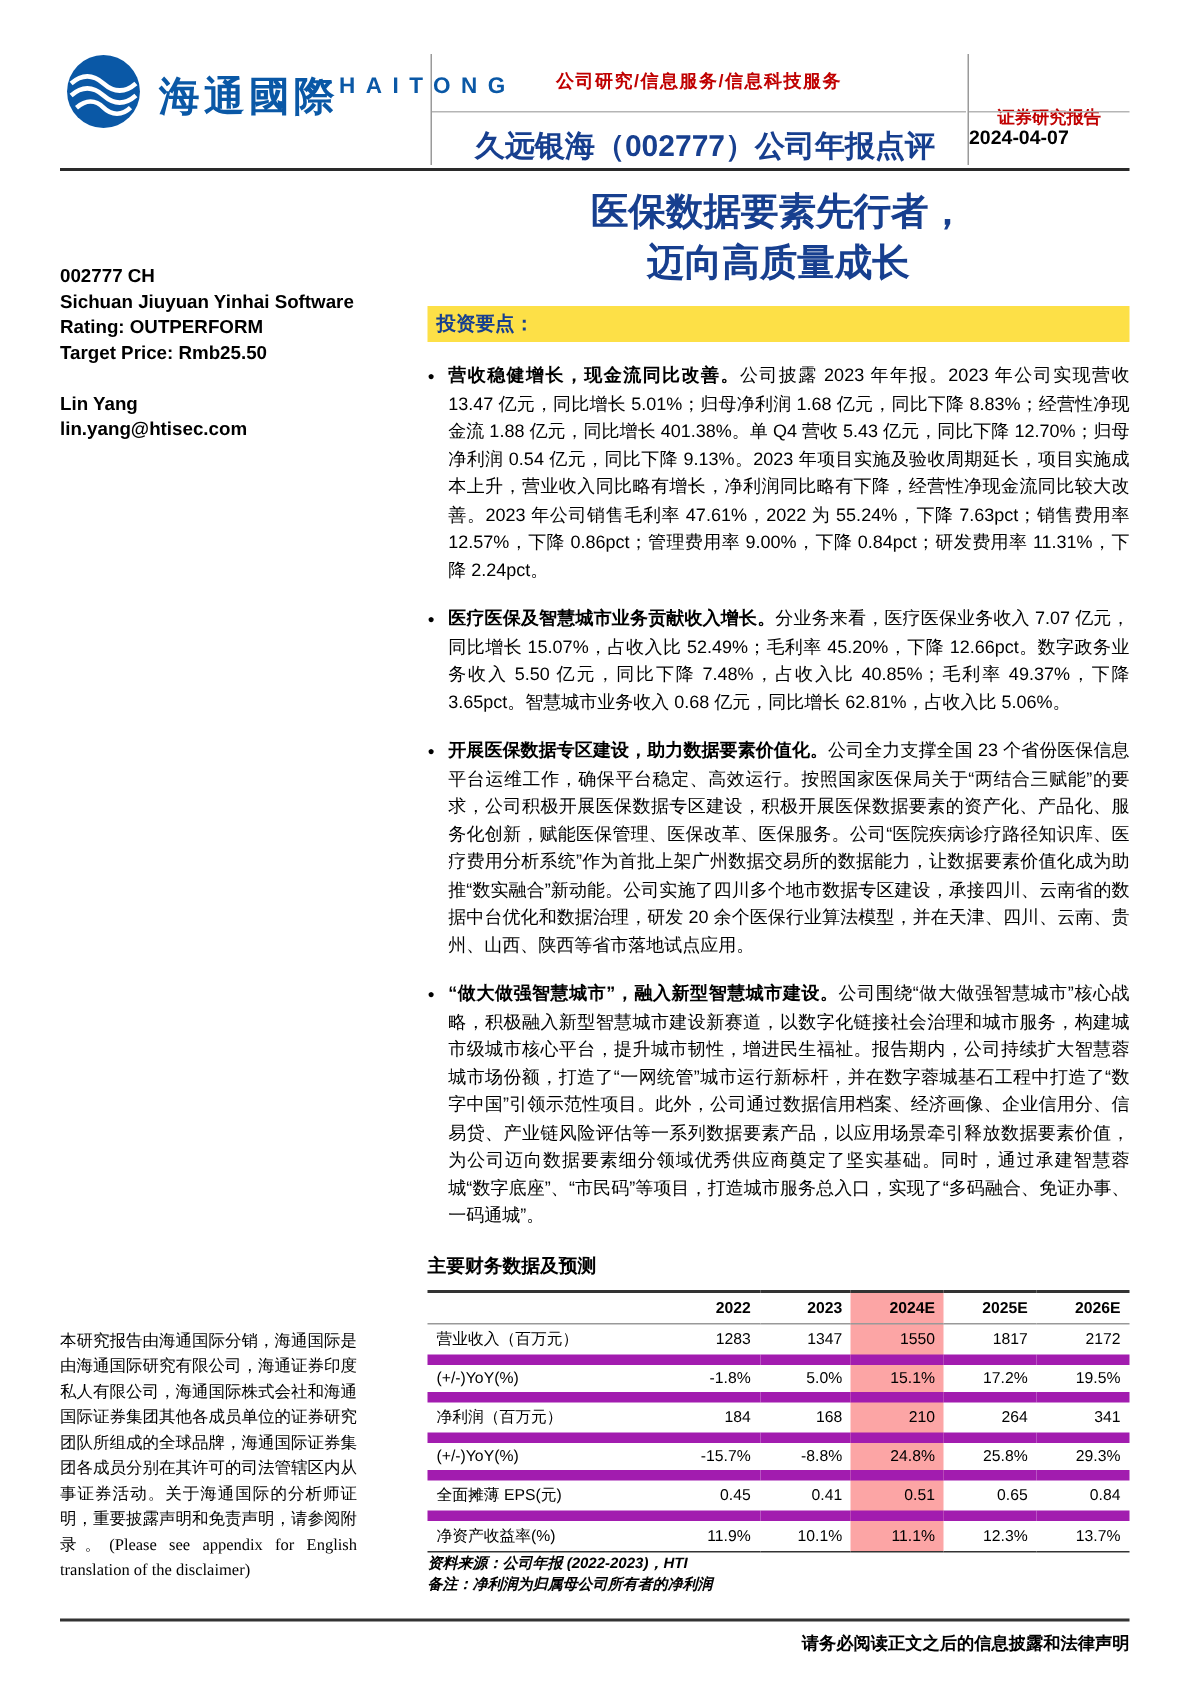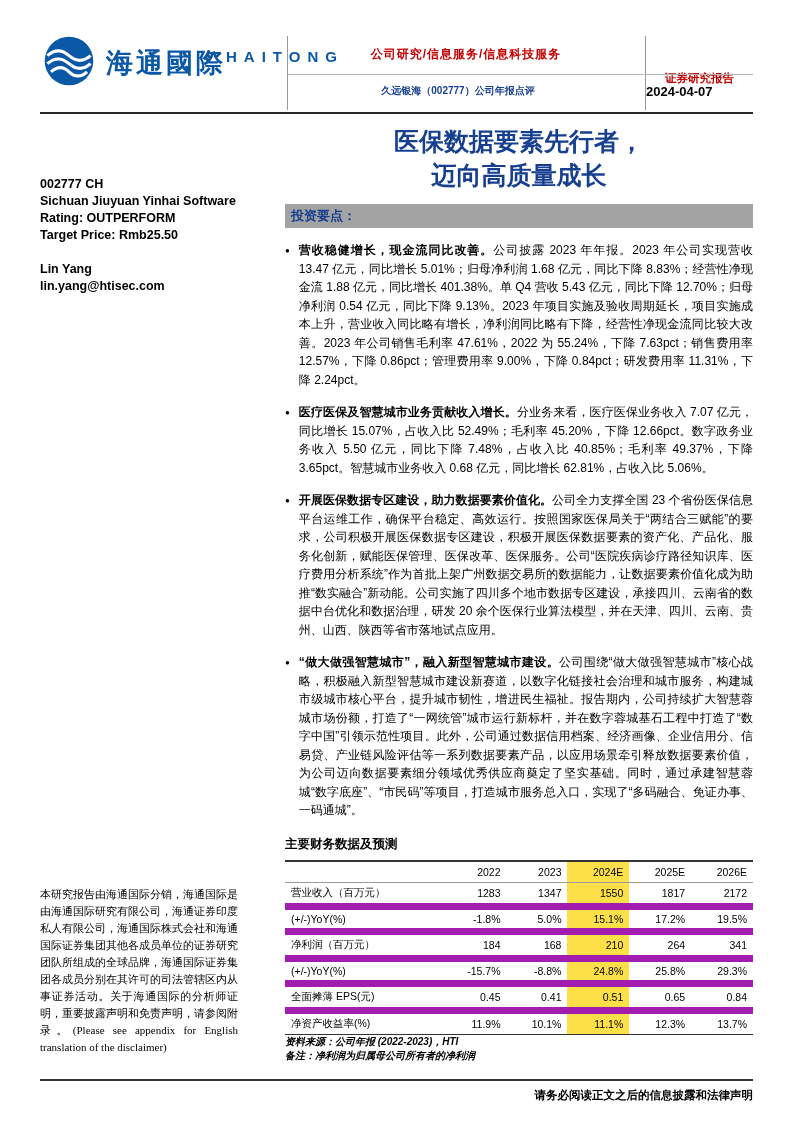--- a/index.html
+++ b/index.html
@@ -10,53 +10,53 @@
   }
   
   .logo-wrap{position:absolute;left:42px;top:34px;display:flex;align-items:center;gap:10px;}
   .logo-txt{display:flex;}
   .logo-cn{font-size:27px;font-weight:bold;color:#0a58a6;letter-spacing:3px;font-family:"Liberation Serif",serif;}
   .logo-en{font-size:15px;font-weight:bold;color:#0a58a6;letter-spacing:7px;margin-top:3px;}
   .vline{position:absolute;top:36px;height:74px;width:1px;background:#9a9a9a;}
   .hdr-mid{position:absolute;left:288px;top:46px;width:356px;text-align:center;}
   .hdr-cat{color:#c00000;font-weight:bold;font-size:12px;letter-spacing:1px;}
   .hdr-mid-rule{position:absolute;left:288px;top:74px;width:356px;height:1px;background:#b5b5b5;}
-  .hdr-title{position:absolute;left:280px;top:84px;width:356px;text-align:center;color:#173f8f;font-weight:bold;font-size:10px;}
+  .hdr-title{position:absolute;left:292px;top:84px;width:356px;text-align:center;color:#173f8f;font-weight:bold;font-size:20px;}
   .hdr-right{position:absolute;left:646px;top:46px;width:107px;text-align:center;}
   .hdr-lbl{color:#c00000;font-weight:bold;font-size:11.5px;margin-top:25px;}
   .hdr-right-rule{position:absolute;left:646px;top:74px;width:107px;height:1px;background:#b5b5b5;}
   .hdr-date{position:absolute;left:646px;top:84px;width:107px;text-align:left;font-weight:bold;font-size:13px;}
   .hdr-rule{position:absolute;left:40px;top:112px;width:713px;height:2px;background:#2a2a2a;}
   
   .doc-title{position:absolute;left:285px;top:124px;width:468px;text-align:center;
     color:#173f8f;font-weight:bold;font-size:25px;line-height:34px;}
   
   .sidebar{position:absolute;left:40px;top:176px;width:200px;font-size:12.5px;font-weight:bold;line-height:17px;}
   .sb-company{word-break:break-all;}
   .sb-gap{height:17px;}
   .sidebar-disclaimer{position:absolute;left:40px;top:886px;width:198px;font-size:11px;line-height:17px;
     text-align:justify;font-family:"Liberation Serif",serif;}
   
   .main{position:absolute;left:285px;top:204px;width:468px;}
-  .kp-bar{background:#a3a3a3;color:#173f8f;font-weight:bold;font-size:13px;padding:3px 6px;}
+  .kp-bar{background:#fde047;color:#173f8f;font-weight:bold;font-size:13px;padding:3px 6px;}
   .bullets{margin-top:13px;}
   .bullet{display:flex;gap:9px;margin-bottom:14px;}
   .marker{font-size:8px;line-height:18.5px;flex:0 0 auto;padding-top:1px;}
   .btext{font-size:12px;line-height:18.5px;text-align:justify;flex:1;}
   .btext b{font-weight:bold;}
   
   .fin{margin-top:16px;}
   .fin-title{font-weight:bold;font-size:12.5px;margin-bottom:7px;}
   table.fin-tbl{width:100%;border-collapse:collapse;font-size:10.5px;}
-  .fin-tbl th{font-weight:normal;text-align:right;padding:4px 6px;border-top:2px solid #333;border-bottom:1px solid #999;}
+  .fin-tbl th{font-weight:bold;text-align:right;padding:4px 6px;border-top:2px solid #333;border-bottom:1px solid #999;}
   .fin-tbl th:first-child{text-align:left;}
   .fin-tbl td{text-align:right;padding:3px 6px;border-bottom:7px solid #a21caf;}
   .fin-tbl td.lbl{text-align:left;}
   .fin-tbl tbody tr:last-child td{border-bottom:1.5px solid #333;}
-  .fin-tbl .hl{background:#fde047;}
+  .fin-tbl .hl{background:#fca5a5;}
   .tbl-src,.tbl-note{font-size:10px;font-weight:bold;font-style:italic;margin-top:0;}
   
   .footer-rule{position:absolute;left:40px;top:1079px;width:713px;height:1.5px;background:#333;}
   .footer-text{position:absolute;right:40px;top:1088px;font-size:11.5px;font-weight:bold;}
 </style>
 </head>
 <body>
 
 <div class="logo-wrap">
   <span>

